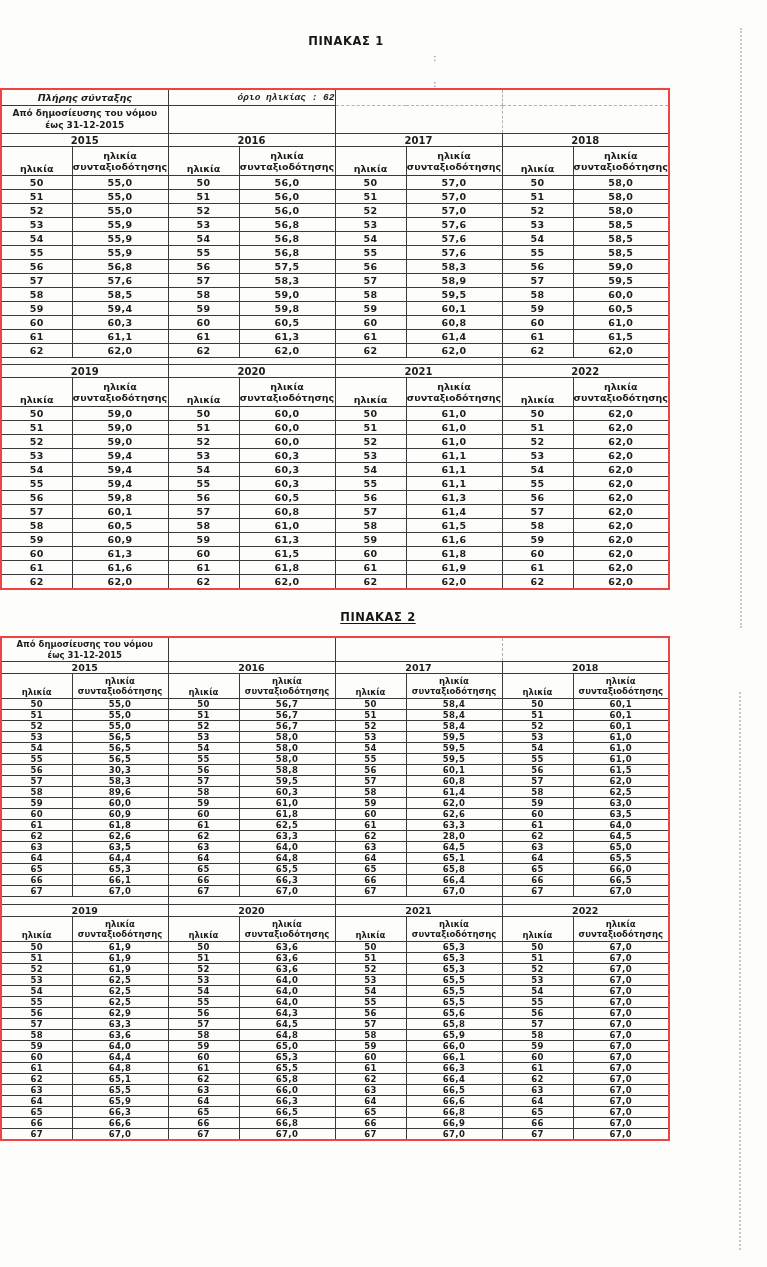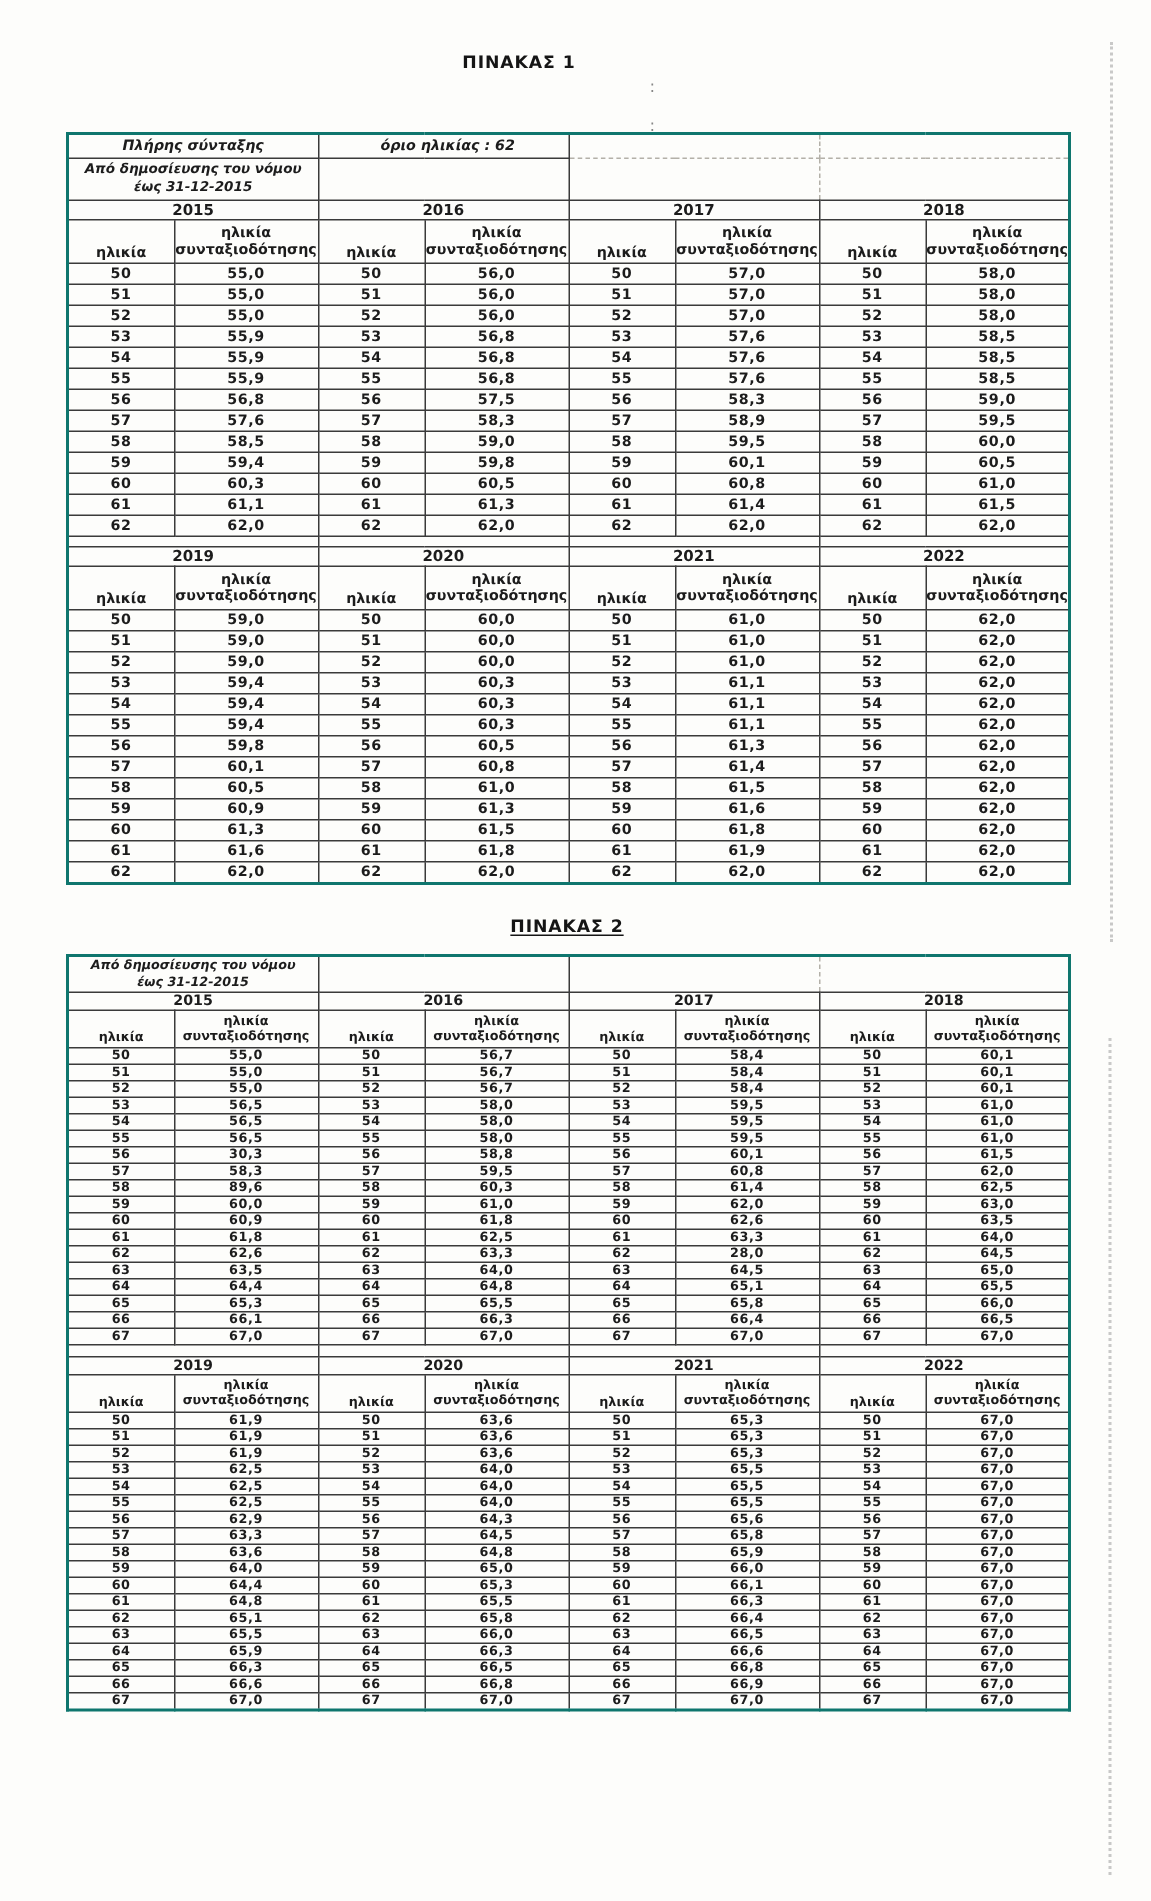--- a/index.html
+++ b/index.html
@@ -11,22 +11,22 @@
   .sheet{position:relative;width:754px;height:1267px;}
   .tbl-title{
     width:668px;margin-left:44px;text-align:center;
     font-weight:bold;font-size:11.5px;letter-spacing:.6px;
     text-decoration:underline;text-underline-offset:2px;color:#151515;
   }
   .t1-title{padding-top:34px;margin-bottom:40px;}
   .t1-title span{display:inline-block;transform:translateX(-32px);}
   .t2-title{margin-top:20px;margin-bottom:12px;}
   .ptable{
-    border-collapse:collapse;table-layout:fixed;width:668px;margin-left:44px;
-    border:2px solid #0f766e;
+    border-collapse:collapse;table-layout:fixed;width:668px;
+    border:2px solid #ef4444;
   }
   .ptable td{
     border:1px solid #3a3a3a;text-align:center;vertical-align:middle;
     padding:0;overflow:hidden;font-weight:600;color:#1c1c1c;
   }
   
   .t1 td{font-size:9.5px;}
   .t1 .band1 td{height:15px;}
   .t1 .band2 td{height:27px;}
   .t1 .year td{height:12px;font-size:10px;}
@@ -36,22 +36,22 @@
   
   .t2 td{font-size:8.5px;}
   .t2 .band1 td{height:11px;}
   .t2 .band2 td{height:23px;}
   .t2 .year td{height:10px;font-size:9.5px;}
   .t2 .colhdr td{height:23px;}
   .t2 .data td{height:10px;letter-spacing:.4px;}
   .t2 .spacer td{height:7px;}
   
   .ptable .blabel{font-style:italic;font-weight:bold;}
-  .ptable .left{text-align:center;padding-left:6px;}
-  .ptable .note{white-space:pre-line;line-height:1.25;font-size:9px;font-style:italic;}
+  .ptable .left{text-align:right;padding-left:6px;font-family:Liberation Mono, monospace;}
+  .ptable .note{white-space:pre-line;line-height:1.25;font-size:9px;}
   .t2 .note{font-size:8.5px;}
   .ptable .ghost{border:1px dashed #b3b0a8;}
   .ptable .rethdr{white-space:pre-line;line-height:1.2;}
   .ptable .agehdr{vertical-align:bottom;padding-bottom:1px;}
   
   .art-v{position:absolute;width:0;border-left:2px dotted #8a8a8a;opacity:.45;pointer-events:none;}
   #art1{left:740px;top:28px;height:600px;}
   #art2{left:739px;top:692px;height:558px;}
   .art-dots{position:absolute;color:#555;font-size:11px;opacity:.7;pointer-events:none;line-height:1;}
   #art3{left:433px;top:52px;}

